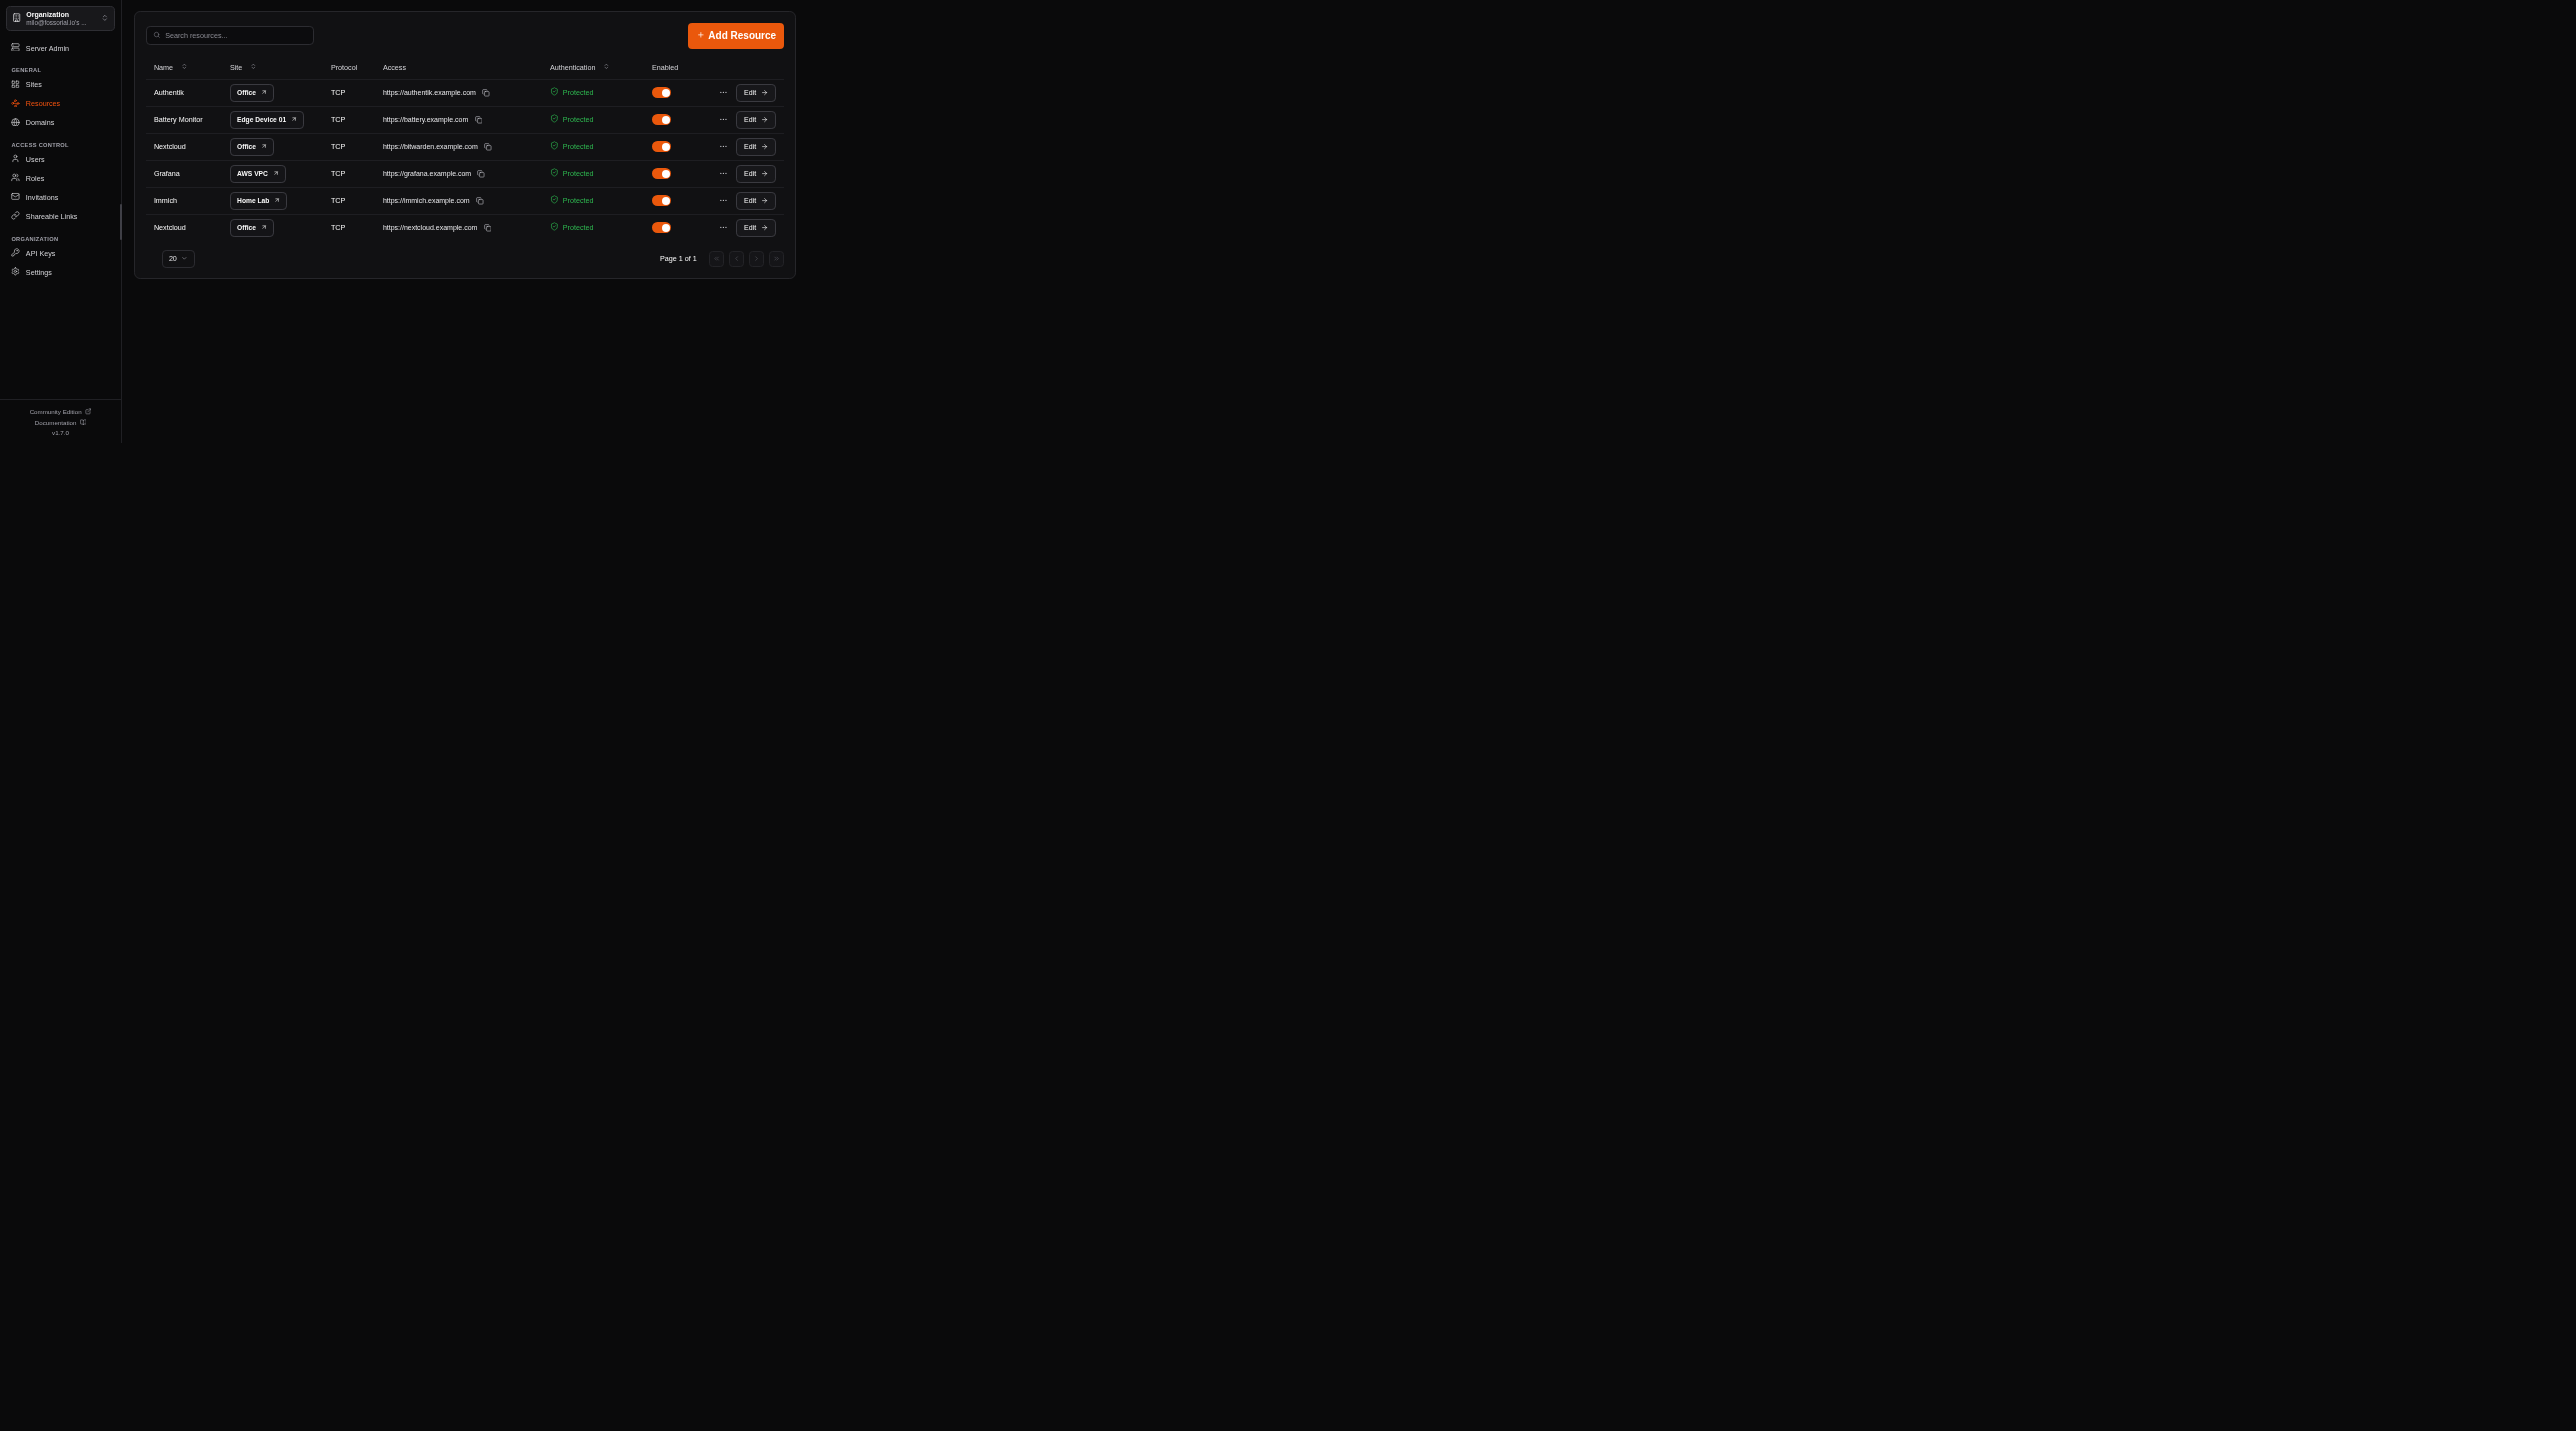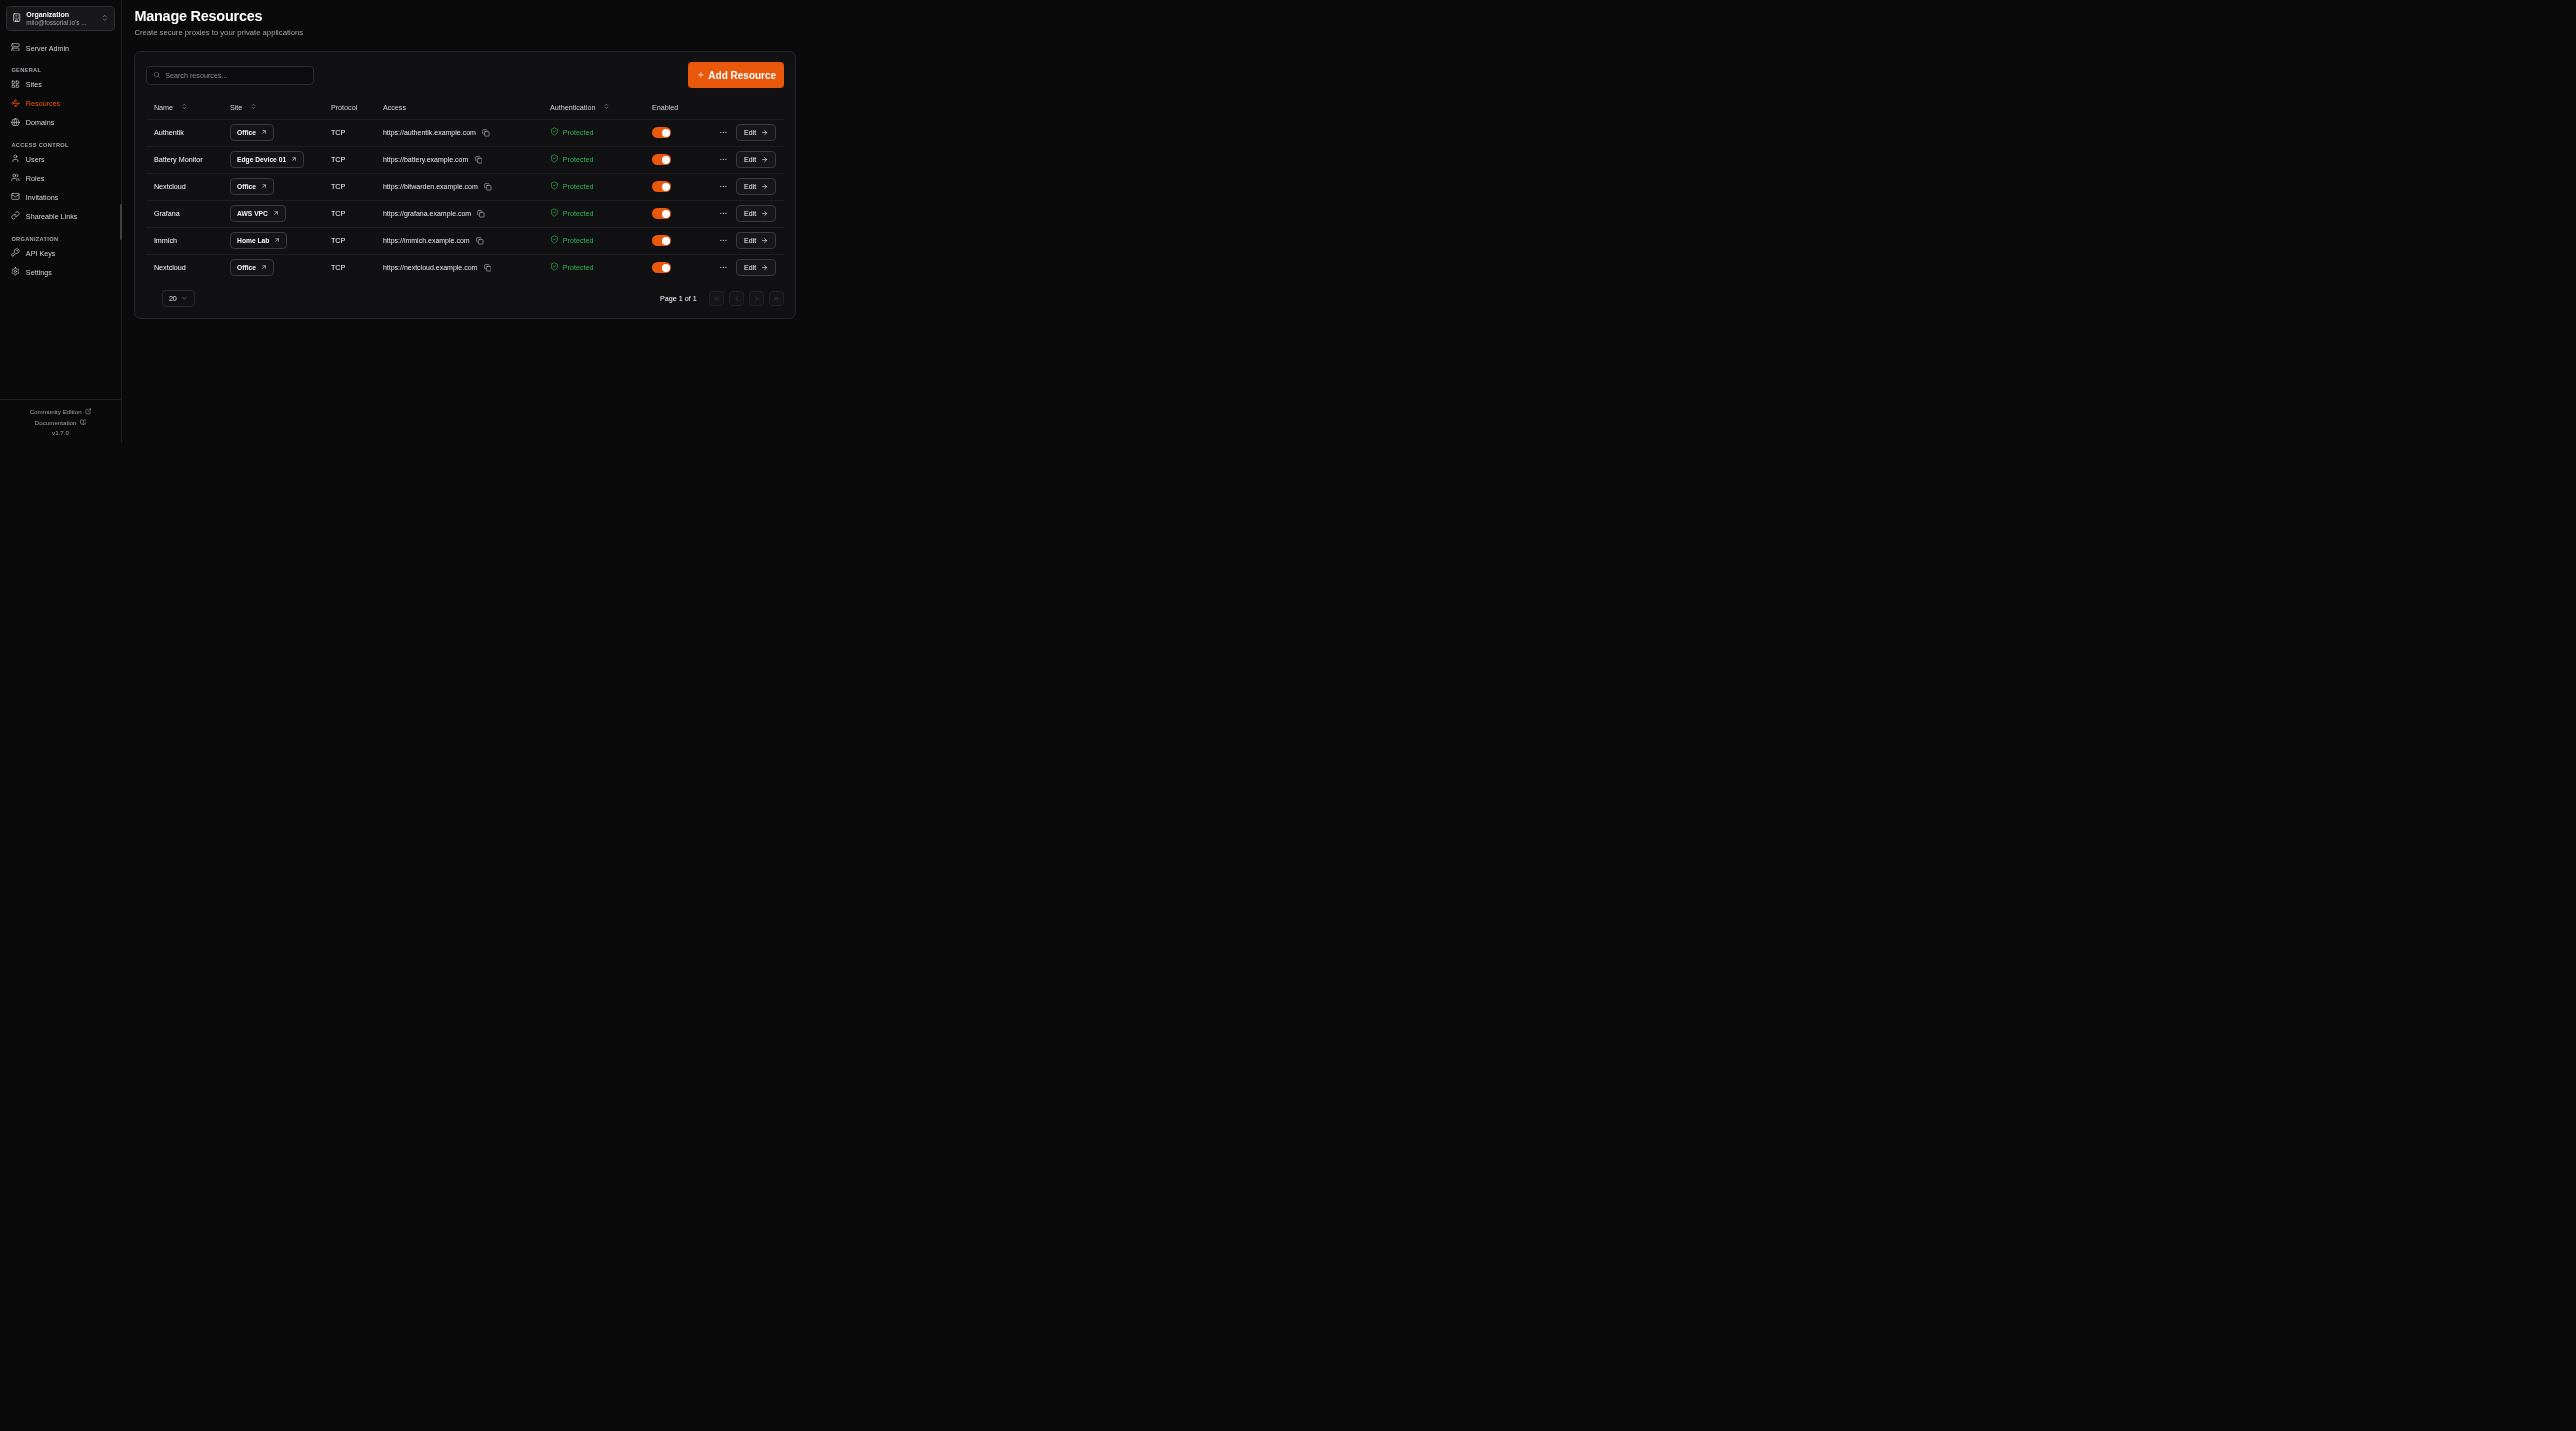--- a/index.html
+++ b/index.html
@@ -234,24 +234,20 @@
             </svg>
         </span>
       </div>
       <div class="footer-version">v1.7.0</div>
     </div>
   </aside>
 
   <main class="main">
 
 
-    <section class="page-head">
-      <h1>Manage Resources</h1>
-      <p class="subtitle">Create secure proxies to your private applications</p>
-    </section>
 
     <section class="card">
 
       <div class="toolbar">
         <div class="search">
           <span class="ic">
             <svg width="7.7" height="7.7" viewBox="0 0 24 24" fill="none" stroke="currentColor" stroke-width="2" stroke-linecap="round" stroke-linejoin="round">
                 <circle cx="11" cy="11" r="7"></circle>
                 <path d="m20 20-3.5-3.5"></path>
               </svg>

